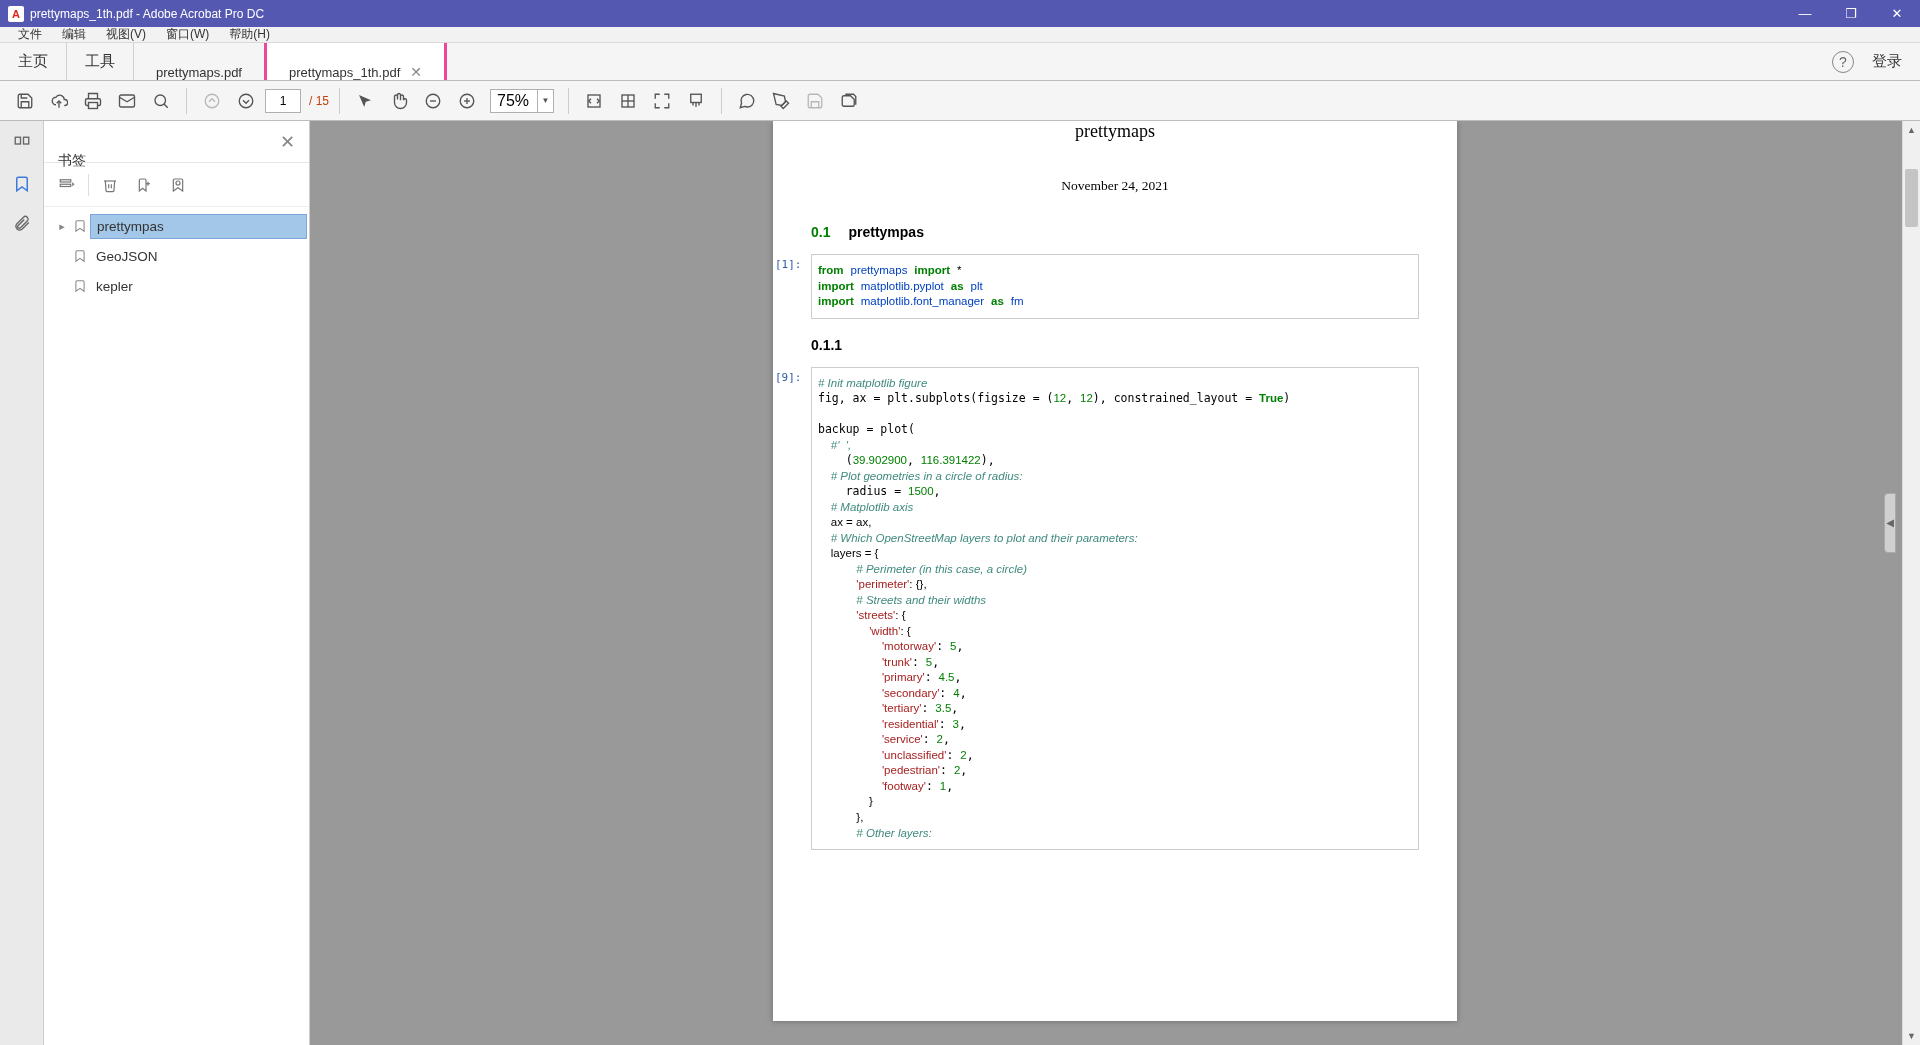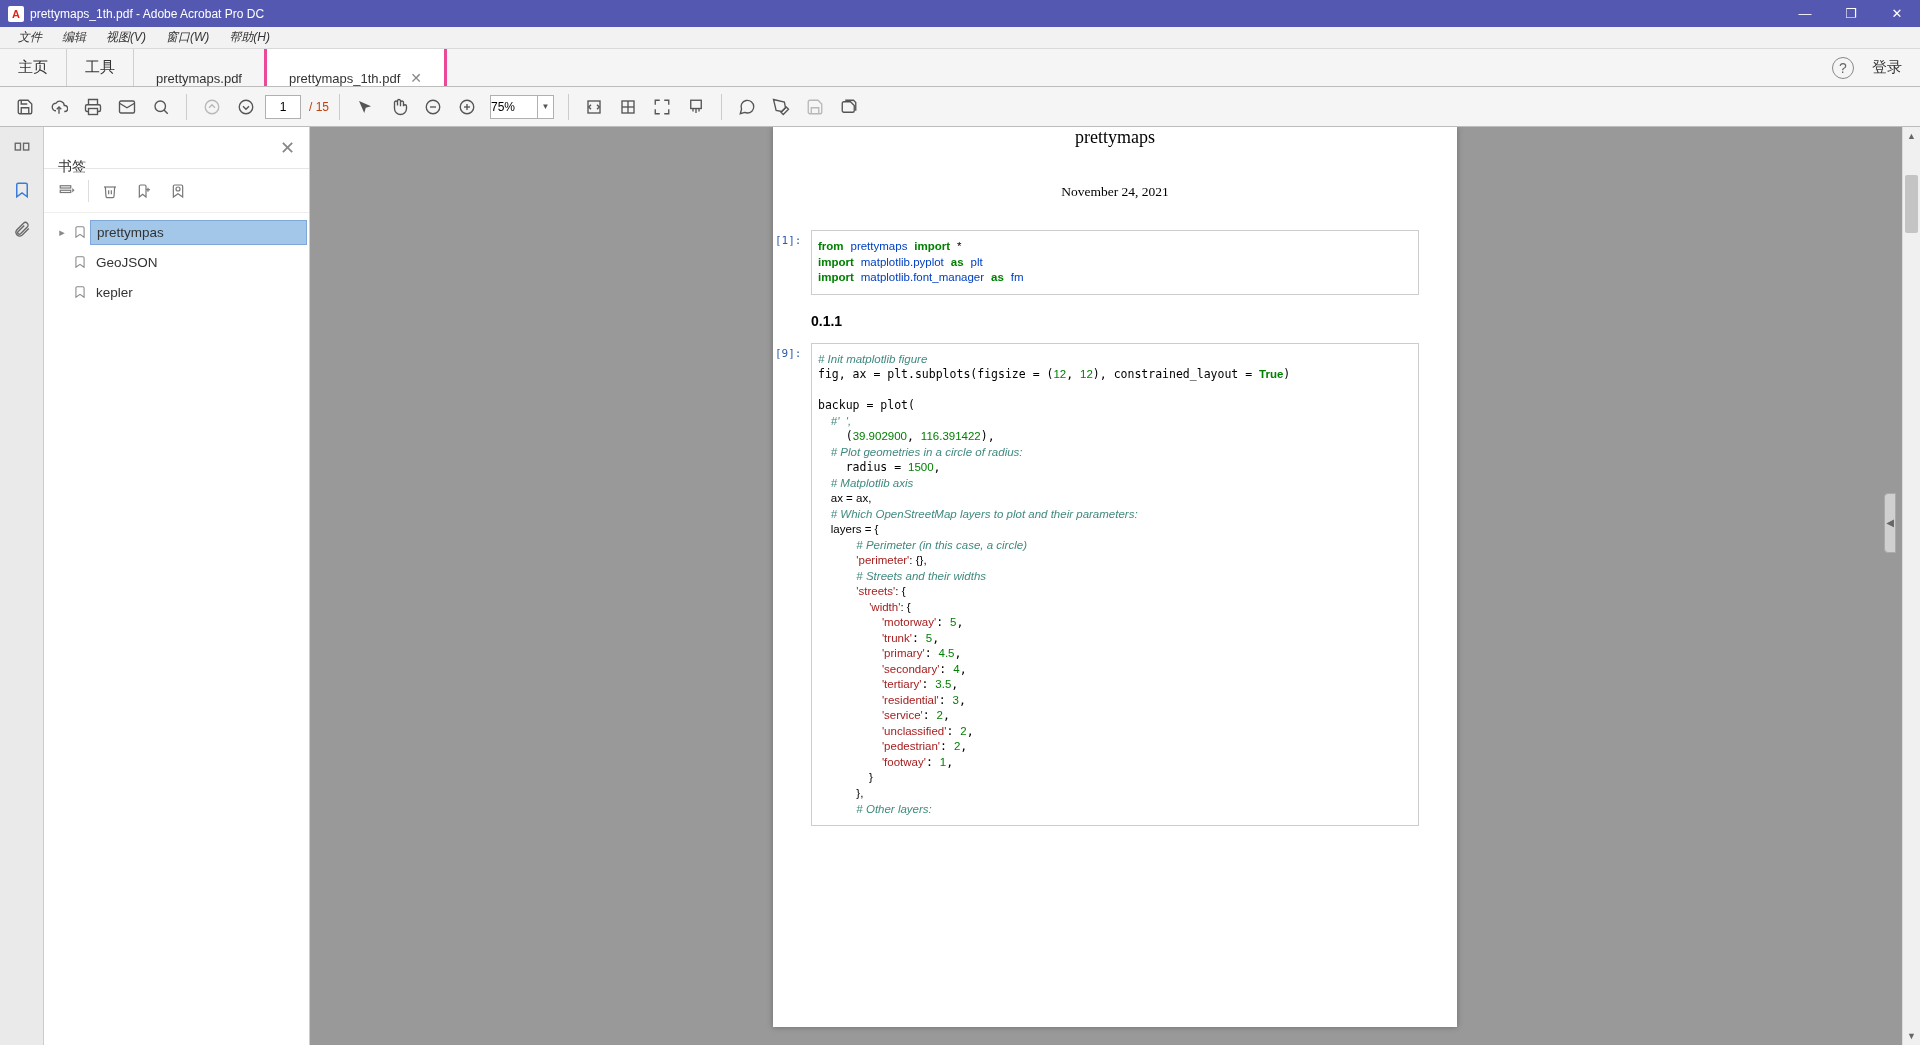--- a/index.html
+++ b/index.html
@@ -6,41 +6,41 @@
 body { width: 1920px; height: 1045px; background: #fff; overflow: hidden; display: flex; flex-direction: column; }
 
 
 .titlebar { height: 27px; background: #5458b1; display: flex; align-items: center; color: #fff; font-size: 12px; padding-left: 8px; }
 .titlebar .icon { width: 16px; height: 16px; background: #fff; color: #e2231a; font-weight: bold; font-size: 11px; display: flex; align-items: center; justify-content: center; margin-right: 6px; border-radius: 2px; }
 .titlebar .title { flex: 1; }
 .winbtns { display: flex; }
 .winbtn { width: 46px; height: 27px; display: flex; align-items: center; justify-content: center; color: #fff; font-size: 13px; }
 
 
-.menubar { height: 22px; background: #f2f2f2; border-bottom: 1px solid #d9d9d9; display: flex; align-items: center; padding-left: 8px; font-size: 12px; color: #333; font-style: italic; }
+.menubar { height: 16px; background: #f2f2f2; border-bottom: 1px solid #d9d9d9; display: flex; align-items: center; padding-left: 8px; font-size: 12px; color: #333; }
 .menubar span { padding: 2px 10px; cursor: default; }
 
 
 .tabbar { height: 38px; background: #f5f5f5; border-bottom: 1px solid #bcbcbc; display: flex; align-items: stretch; }
 .navtab { display: flex; align-items: center; padding: 0 18px; font-size: 15px; color: #333; border-right: 1px solid #d0d0d0; cursor: default; }
 .doctab { display: flex; align-items: flex-end; padding: 0 22px; font-size: 13px; color: #333; border-right: 3px solid #ec4899; background: #f5f5f5; position: relative; }
 .doctab.active { background: #fff; }
 .doctab .close { margin-left: 10px; font-size: 14px; color: #888; }
 .tabbar .spacer { flex: 1; }
 .loginarea { display: flex; align-items: center; padding-right: 18px; gap: 18px; font-size: 15px; color: #333; }
 .qmark { width: 22px; height: 22px; border: 1.5px solid #888; border-radius: 50%; display: flex; align-items: center; justify-content: center; font-size: 14px; color: #666; }
 
 
 .toolbar { height: 40px; background: #f5f5f5; border-bottom: 1px solid #bcbcbc; display: flex; align-items: center; padding: 0 10px; gap: 4px; }
 .tbtn { width: 30px; height: 30px; display: flex; align-items: center; justify-content: center; color: #555; border-radius: 3px; cursor: default; }
 .tbtn.disabled { color: #b8b8b8; }
 .tsep { width: 1px; height: 26px; background: #ccc; margin: 0 6px; }
 .pageinput { width: 36px; height: 24px; text-align: center; border: 1px solid #b0b0b0; font-size: 12px; }
 .pagetotal { font-size: 12px; color: #c2410c; margin-left: 4px; }
-.zoombox { width: 48px; height: 24px; border: 1px solid #b0b0b0; font-size: 12px; display: flex; align-items: center; padding-left: 0; background: #fff; }
+.zoombox { width: 48px; height: 24px; border: 1px solid #b0b0b0; font-size: 16px; display: flex; align-items: center; padding-left: 6px; background: #fff; }
 .zoomarrow { width: 16px; height: 24px; border: 1px solid #b0b0b0; border-left: none; display: flex; align-items: center; justify-content: center; font-size: 8px; color: #555; background: #fff; }
 
 
 .main { flex: 1; display: flex; overflow: hidden; }
 
 
 .rail { width: 44px; background: #eaeaea; border-right: 1px solid #ccc; display: flex; flex-direction: column; align-items: center; padding-top: 12px; gap: 18px; }
 .railbtn { width: 22px; height: 22px; display: flex; align-items: center; justify-content: center; color: #666; }
 .railbtn.active { color: #3c7bd9; }
 
@@ -345,20 +345,21 @@
       </div>
     </div>
   </div>
 
   <div class="collapsehandle left">◀</div>
 
   <div class="docview">
     <div class="page">
       <div class="ptitle">prettymaps</div>
       <div class="pdate">November 24, 2021</div>
+      <div class="section"><span class="num">0.1</span><span>prettympas</span></div>
 
       <div class="codeblock">
         <div class="cellprompt">[1]:</div>
         <div class="codebox"><span class="kw-green">from</span> <span class="nm-blue">prettymaps</span> <span class="kw-green">import</span> <span>*</span>
 <span class="kw-green">import</span> <span class="nm-blue">matplotlib.pyplot</span> <span class="kw-green">as</span> <span class="nm-blue">plt</span>
 <span class="kw-green">import</span> <span class="nm-blue">matplotlib.font_manager</span> <span class="kw-green">as</span> <span class="nm-blue">fm</span></div>
       </div>
 
       <div class="section"><span>0.1.1</span></div>
 

